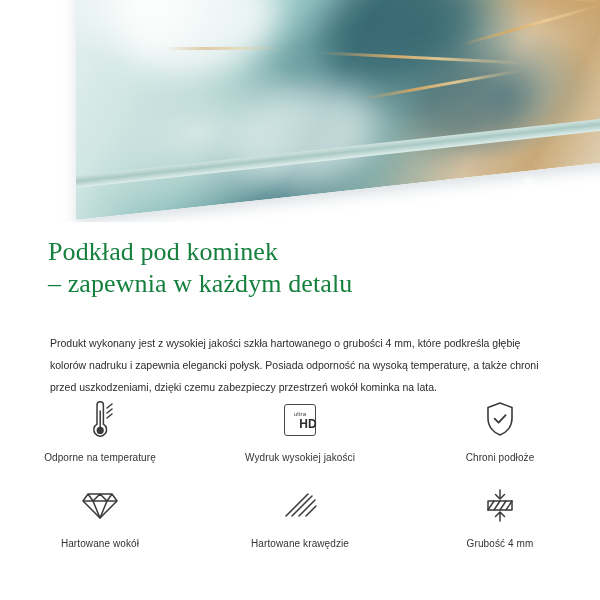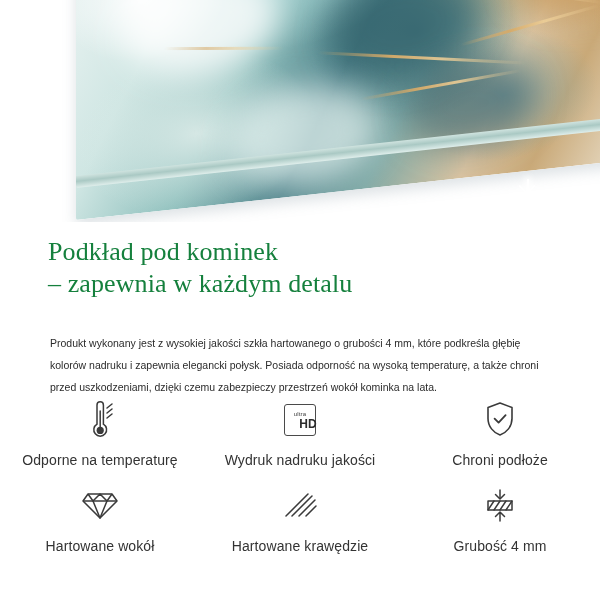--- a/index.html
+++ b/index.html
@@ -165,21 +165,21 @@
     padding-top: 6px;
   }
   .feature .ico {
     height: 44px;
     display: flex;
     align-items: center;
     justify-content: center;
   }
   .feature .cap {
     margin-top: 10px;
-    font-size: 14px;
+    font-size: 10px;
     color: #333333;
     text-align: right;
     letter-spacing: 0.1px;
   }
   svg { display: block; }
 
   .hd-badge {
     width: 30px;
     height: 30px;
     border: 1.6px solid #4a4a4a;
@@ -252,21 +252,21 @@
       <div class="cap">Odporne na temperaturę</div>
     </div>
 
     <div class="feature">
       <div class="ico">
         <div class="hd-badge">
           <span class="t1">ultra</span>
           <span class="t2">HD</span>
         </div>
       </div>
-      <div class="cap">Wydruk nadruku jakości</div>
+      <div class="cap">Wydruk wysokiej jakości</div>
     </div>
 
     <div class="feature">
       <div class="ico">
         <svg width="34" height="40" viewBox="0 0 34 40">
           <path d="M17 3l12 4.5v11c0 8-5.4 14.2-12 16.5C10.4 32.7 5 26.5 5 18.5v-11z" fill="none" stroke="#3a3a3a" stroke-width="1.6" stroke-linejoin="round"></path>
           <path d="M11.6 18.6l4 4 7-7.4" fill="none" stroke="#3a3a3a" stroke-width="1.8" stroke-linecap="round" stroke-linejoin="round"></path>
         </svg>
       </div>
       <div class="cap">Chroni podłoże</div>

